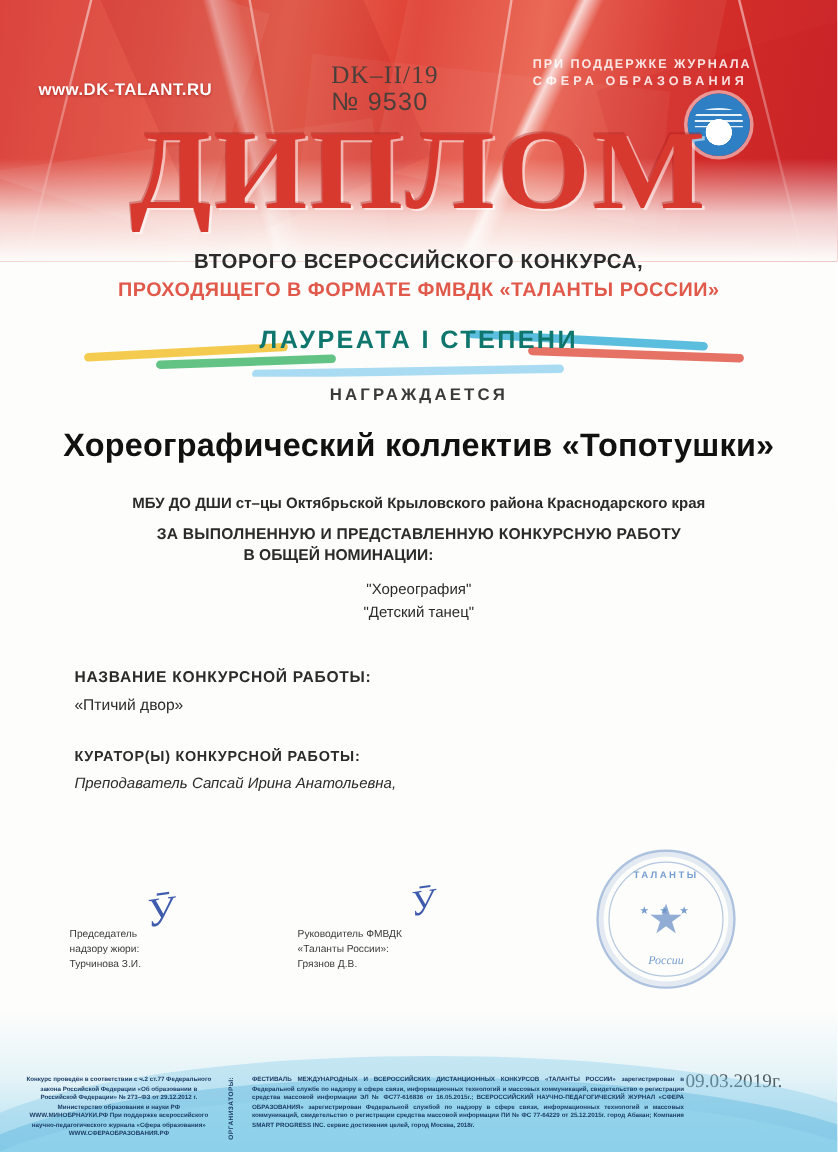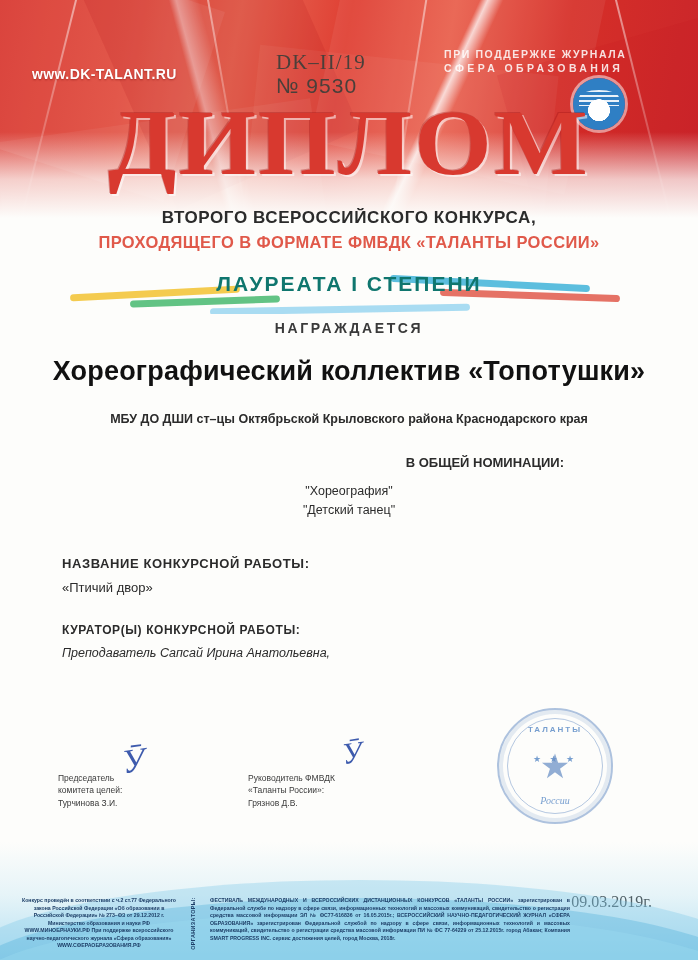--- a/index.html
+++ b/index.html
@@ -195,21 +195,21 @@
 
   .for-work1 {
     position: absolute; left: 0; top: 437px; width: 698px;
     text-align: center;
     font-size: 13px; font-weight: bold;
     color: #2b2b2b;
     letter-spacing: .2px;
   }
   .for-work2 {
     position: absolute; left: 0; top: 455px; width: 564px;
-    text-align: right;
+    text-align: center;
     font-size: 13px; font-weight: bold;
     color: #2b2b2b;
   }
   .nom1 {
     position: absolute; left: 0; top: 484px; width: 698px;
     text-align: center; font-size: 12.5px; color: #2b2b2b;
   }
   .nom2 {
     position: absolute; left: 0; top: 503px; width: 698px;
     text-align: center; font-size: 12.5px; color: #2b2b2b;
@@ -377,36 +377,37 @@
     <div class="stripe lb2"></div>
     <div class="stripe lb3"></div>
     <div class="stripe lb4"></div>
     <div class="stripe lb5"></div>
   </div>
   <div class="laureate-text">ЛАУРЕАТА I СТЕПЕНИ</div>
 
   <div class="awarded-to">НАГРАЖДАЕТСЯ</div>
   <div class="recipient">Хореографический коллектив «Топотушки»</div>
   <div class="org">МБУ ДО ДШИ ст–цы Октябрьской Крыловского района Краснодарского края</div>
+  <div class="for-work1">ЗА ВЫПОЛНЕННУЮ И ПРЕДСТАВЛЕННУЮ КОНКУРСНУЮ РАБОТУ</div>
   <div class="for-work2">В ОБЩЕЙ НОМИНАЦИИ:</div>
   <div class="nom1">"Хореография"</div>
   <div class="nom2">"Детский танец"</div>
 
   <div class="label-work-title">НАЗВАНИЕ КОНКУРСНОЙ РАБОТЫ:</div>
   <div class="work-title">«Птичий двор»</div>
 
   <div class="label-curators">КУРАТОР(Ы) КОНКУРСНОЙ РАБОТЫ:</div>
   <div class="curator1">Преподаватель Сапсай Ирина Анатольевна,</div>
 
   <div class="scribble scribble-1">Ӯ</div>
   <div class="scribble scribble-2">Ӯ</div>
 
   <div class="sig-left">
     <div>Председатель</div>
-    <div>комитета целей:</div>
+    <div>надзору жюри:</div>
     <div>Турчинова З.И.</div>
   </div>
 
   <div class="sig-right">
     <div>Руководитель ФМВДК</div>
     <div>«Таланты России»:</div>
     <div>Грязнов Д.В.</div>
   </div>
 
   <div class="stamp">

